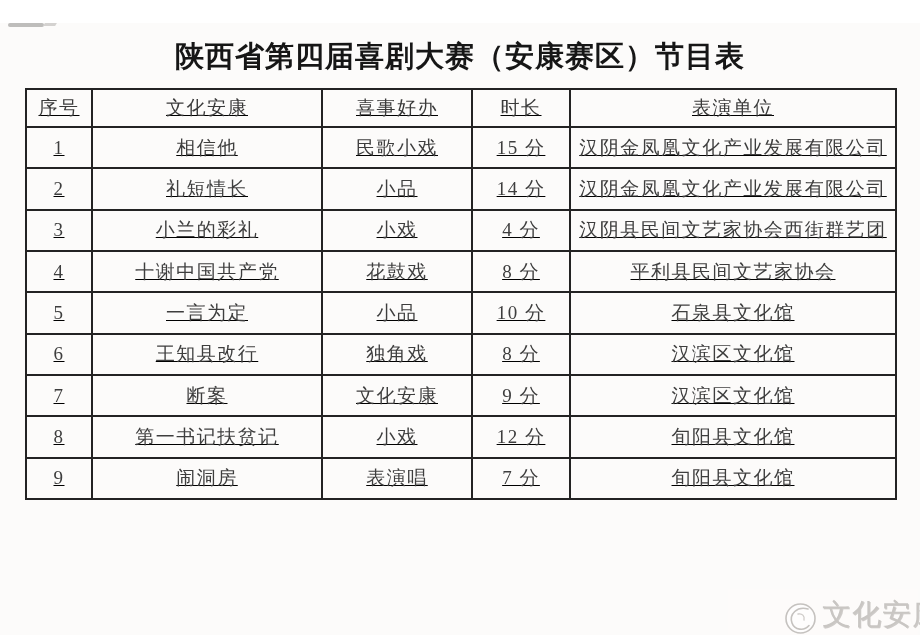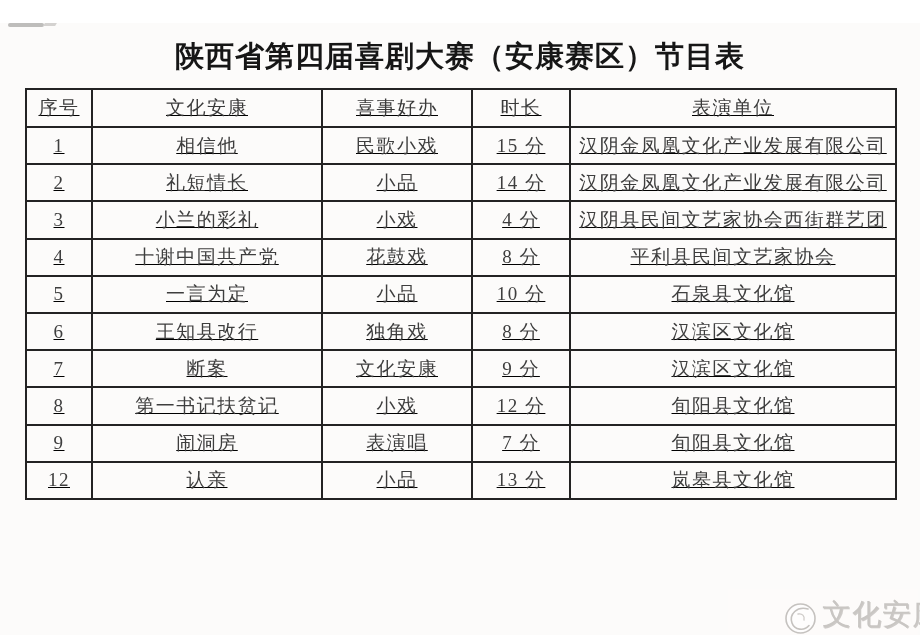--- a/index.html
+++ b/index.html
@@ -190,27 +190,20 @@
           <td>12 分</td>
           <td>旬阳县文化馆</td>
         </tr>
         <tr>
           <td>9</td>
           <td>闹洞房</td>
           <td>表演唱</td>
           <td>7 分</td>
           <td>旬阳县文化馆</td>
         </tr>
-        <tr>
-          <td>12</td>
-          <td>认亲</td>
-          <td>小品</td>
-          <td>13 分</td>
-          <td>岚皋县文化馆</td>
-        </tr>
       </tbody>
   </table>
 
   <div class="watermark">
     <svg class="wm-logo" viewBox="0 0 33 33" fill="none" xmlns="http://www.w3.org/2000/svg">
       <circle cx="16.5" cy="16.5" r="14.5" stroke="#c5c2bf" stroke-width="1.6" fill="rgba(255,255,255,0.55)"></circle>
       <path d="M24 7 C13 4 5 12 8 21 C10.5 28 20 29.5 25 23.5" stroke="#c5c2bf" stroke-width="1.6" fill="none" stroke-linecap="round"></path>
       <path d="M14 12 C18 11 21 14 20 18" stroke="#cdcac7" stroke-width="1.3" fill="none" stroke-linecap="round"></path>
     </svg>
     <span class="wm-text">文化安康</span>

